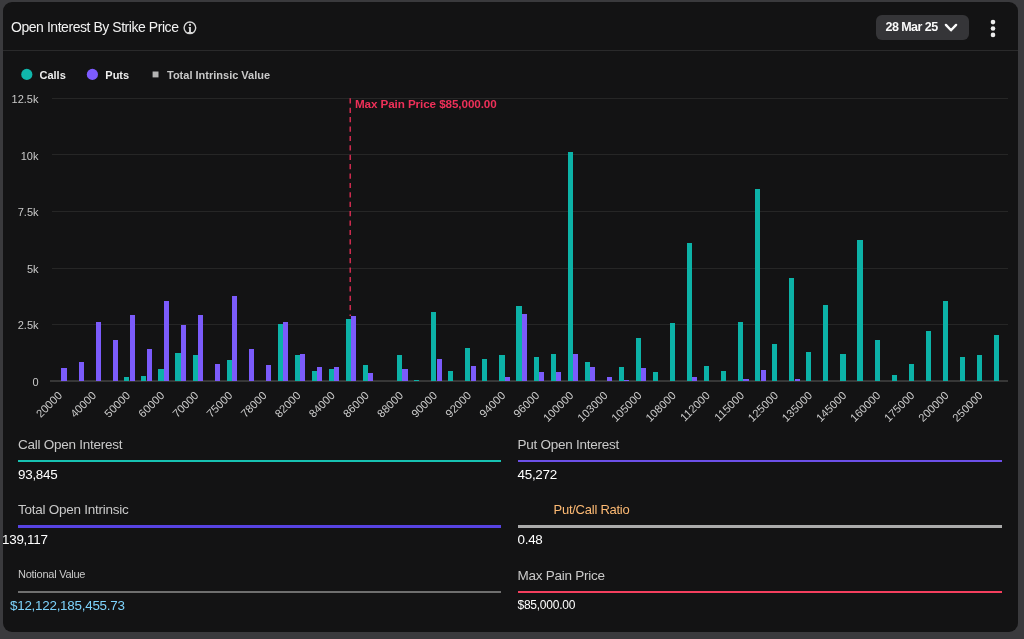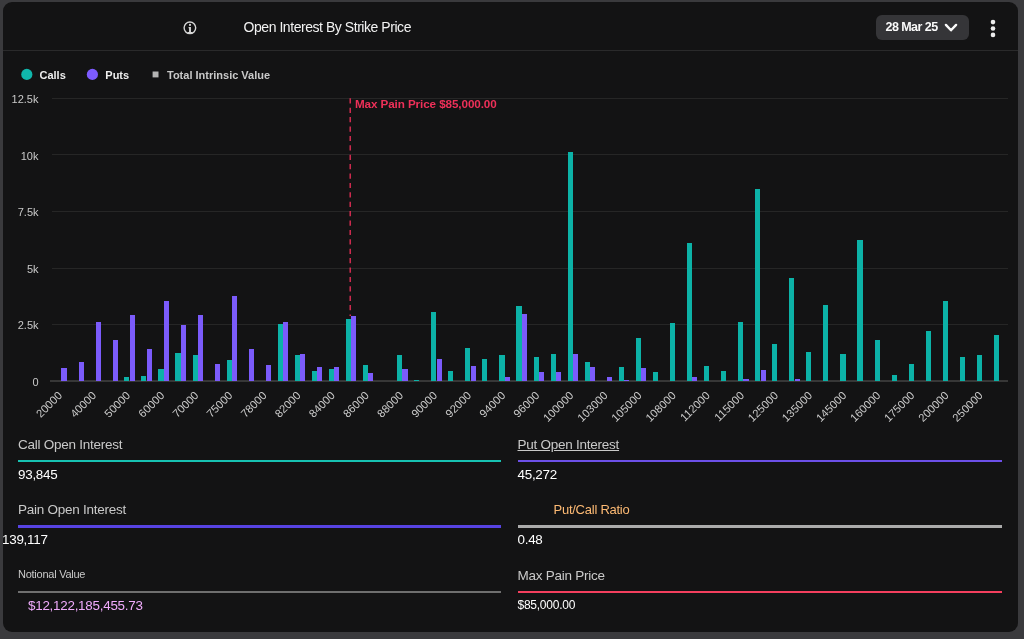--- a/index.html
+++ b/index.html
@@ -5,21 +5,21 @@
 * { margin:0; padding:0; box-sizing:border-box; }
 html,body { width:1024px; height:639px; background:#3a3a3d; font-family:"Liberation Sans", sans-serif; overflow:hidden; }
 #card { position:absolute; left:3px; top:2px; width:1015px; height:630px; background:#131314; border-radius:9px; }
 .abs { position:absolute; }
 svg.abs, div.abs { transform: translateZ(0); }
 </style>
 </head>
 <body>
 <div id="card"></div>
 
-<div class="abs" style="left:11px; top:18.7px; width:400px; font-size:14px; letter-spacing:-0.45px; color:#f2f2f2;text-align:right;">Open Interest By Strike Price</div>
+<div class="abs" style="left:11px; top:18.7px; width:400px; font-size:14px; letter-spacing:-0.45px; color:#f2f2f2;">Open Interest By Strike Price</div>
 <svg class="abs" style="left:183px; top:20.8px;" width="14" height="14" viewBox="0 0 14 14">
   <circle cx="6.9" cy="6.8" r="5.8" fill="none" stroke="#d6d6d6" stroke-width="1.4"></circle>
   <circle cx="7.0" cy="3.9" r="1.05" fill="#d6d6d6"></circle>
   <path d="M5.6 6.1 H7.95 V11.0 H9.2 V12.2 H4.8 V11.0 H6.05 V7.35 H5.6 Z" fill="#d6d6d6"></path>
 </svg>
 
 <div class="abs" style="left:876px; top:14.5px; width:92.5px; height:25px; background:#353538; border-radius:6px;"></div>
 <div class="abs" style="left:885.5px; top:19.7px; font-size:12.5px; font-weight:bold; letter-spacing:-0.55px; color:#fafafa;">28 Mar 25</div>
 <svg class="abs" style="left:943.8px; top:23px;" width="14" height="10" viewBox="0 0 14 10">
   <path d="M1.9 1.9 L7 7.3 L12.1 1.9" fill="none" stroke="#fafafa" stroke-width="2.4" stroke-linecap="round" stroke-linejoin="round"></path>
@@ -168,27 +168,27 @@
 <text transform="translate(847.1,396.2) rotate(-45)" text-anchor="end" font-size="11.2" fill="#c9c9c9">145000</text>
 <text transform="translate(881.2,396.2) rotate(-45)" text-anchor="end" font-size="11.2" fill="#c9c9c9">160000</text>
 <text transform="translate(915.2,396.2) rotate(-45)" text-anchor="end" font-size="11.2" fill="#c9c9c9">175000</text>
 <text transform="translate(949.4,396.2) rotate(-45)" text-anchor="end" font-size="11.2" fill="#c9c9c9">200000</text>
 <text transform="translate(983.5,396.2) rotate(-45)" text-anchor="end" font-size="11.2" fill="#c9c9c9">250000</text>
 </svg>
 
 <div class="abs" style="left:18px; top:437px; font-size:13.5px; letter-spacing:-0.25px; color:#c9c9c9;">Call Open Interest</div>
 <div class="abs" style="left:18px; top:460.1px; width:483px; height:2.2px; background:#17c2b2;"></div>
 <div class="abs" style="left:18px; top:467px; font-size:13.4px; letter-spacing:-0.25px; color:#ffffff;">93,845</div>
-<div class="abs" style="left:517.5px; top:437px; font-size:13.5px; letter-spacing:-0.25px; color:#c9c9c9;text-decoration:underline;">Put Open Interest</div>
+<div class="abs" style="left:517.5px; top:437px; font-size:13.5px; letter-spacing:-0.25px; color:#c9c9c9;">Put Open Interest</div>
 <div class="abs" style="left:517.5px; top:460.1px; width:484.5px; height:2.2px; background:#6c50e8;"></div>
 <div class="abs" style="left:517.5px; top:467px; font-size:13.4px; letter-spacing:-0.25px; color:#ffffff;">45,272</div>
-<div class="abs" style="left:18px; top:502.3px; font-size:13.5px; letter-spacing:-0.25px; color:#c9c9c9;">Pain Open Interest</div>
+<div class="abs" style="left:18px; top:502.3px; font-size:13.5px; letter-spacing:-0.25px; color:#c9c9c9;">Total Open Intrinsic</div>
 <div class="abs" style="left:18px; top:525.4px; width:483px; height:2.2px; background:#5743e3;"></div>
 <div class="abs" style="left:2px; top:532.3px; font-size:13.4px; letter-spacing:-0.25px; color:#ffffff;">139,117</div>
 <div class="abs" style="left:517.5px; top:502.3px; font-size:13px; letter-spacing:-0.25px; color:#fdba74;padding-left:36px;">Put/Call Ratio</div>
 <div class="abs" style="left:517.5px; top:525.4px; width:484.5px; height:2.2px; background:#ababab;"></div>
 <div class="abs" style="left:517.5px; top:532.3px; font-size:13.4px; letter-spacing:-0.25px; color:#ffffff;">0.48</div>
 <div class="abs" style="left:18px; top:567.6px; font-size:11px; letter-spacing:-0.25px; color:#c9c9c9;">Notional Value</div>
 <div class="abs" style="left:18px; top:590.7px; width:483px; height:2.2px; background:#6f6f6f;"></div>
-<div class="abs" style="left:28px; top:597.6px; font-size:13.4px; letter-spacing:-0.25px; color:#f0abfc;">$12,122,185,455.73</div>
+<div class="abs" style="left:10px; top:597.6px; font-size:13.4px; letter-spacing:-0.25px; color:#7dd3fc;">$12,122,185,455.73</div>
 <div class="abs" style="left:517.5px; top:567.6px; font-size:13.5px; letter-spacing:-0.25px; color:#c9c9c9;">Max Pain Price</div>
 <div class="abs" style="left:517.5px; top:590.7px; width:484.5px; height:2.2px; background:#f43f5e;"></div>
 <div class="abs" style="left:517.5px; top:597.6px; font-size:12px; letter-spacing:-0.25px; color:#ffffff;">$85,000.00</div>
 
 </body></html>

